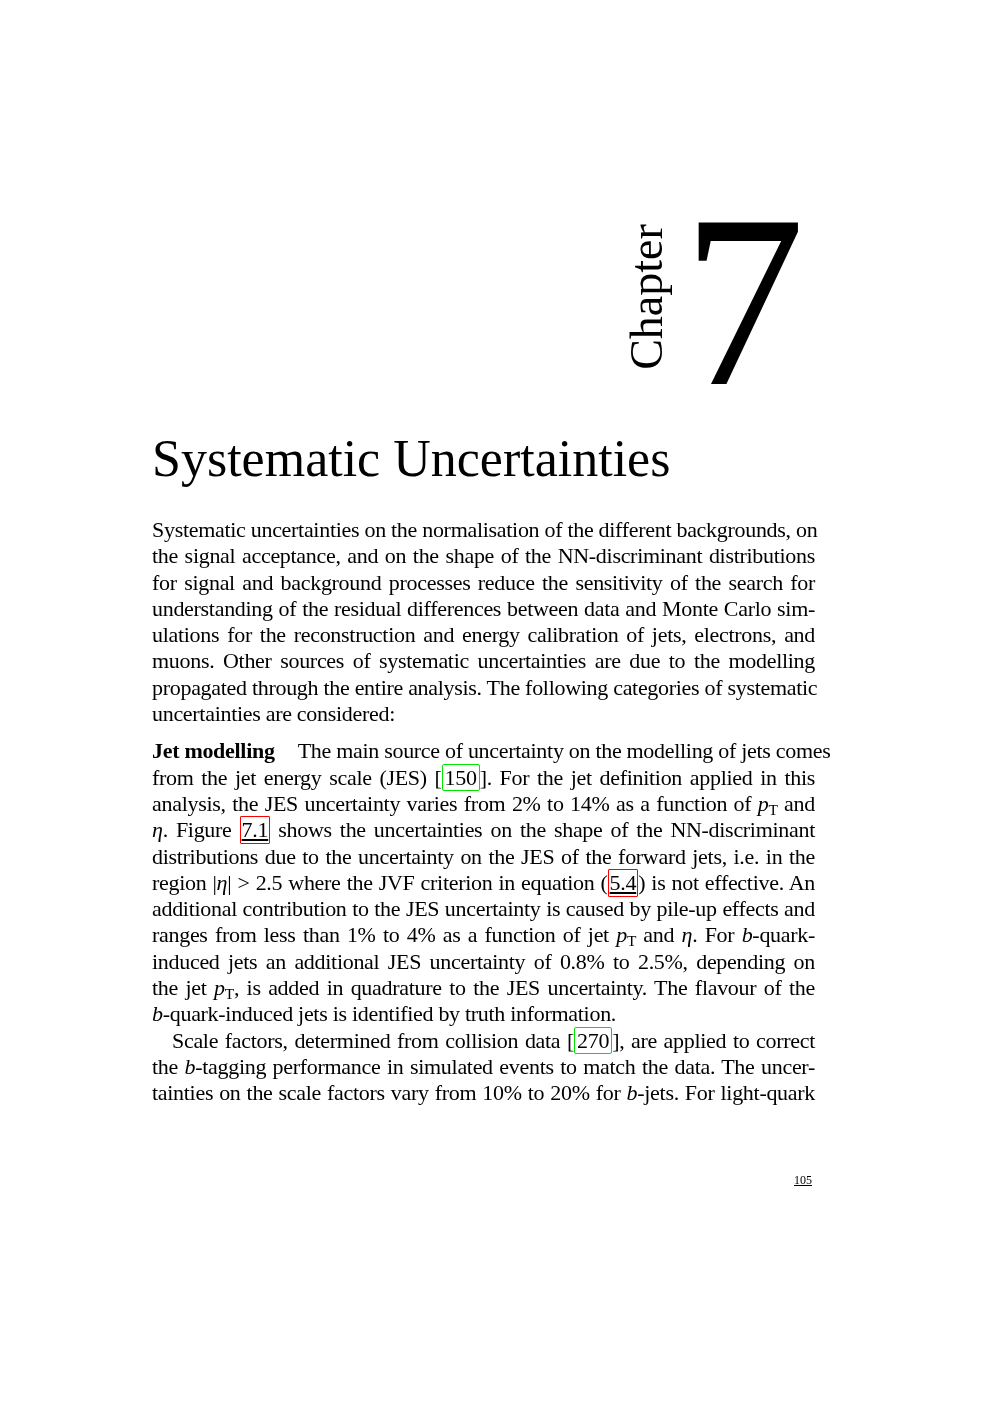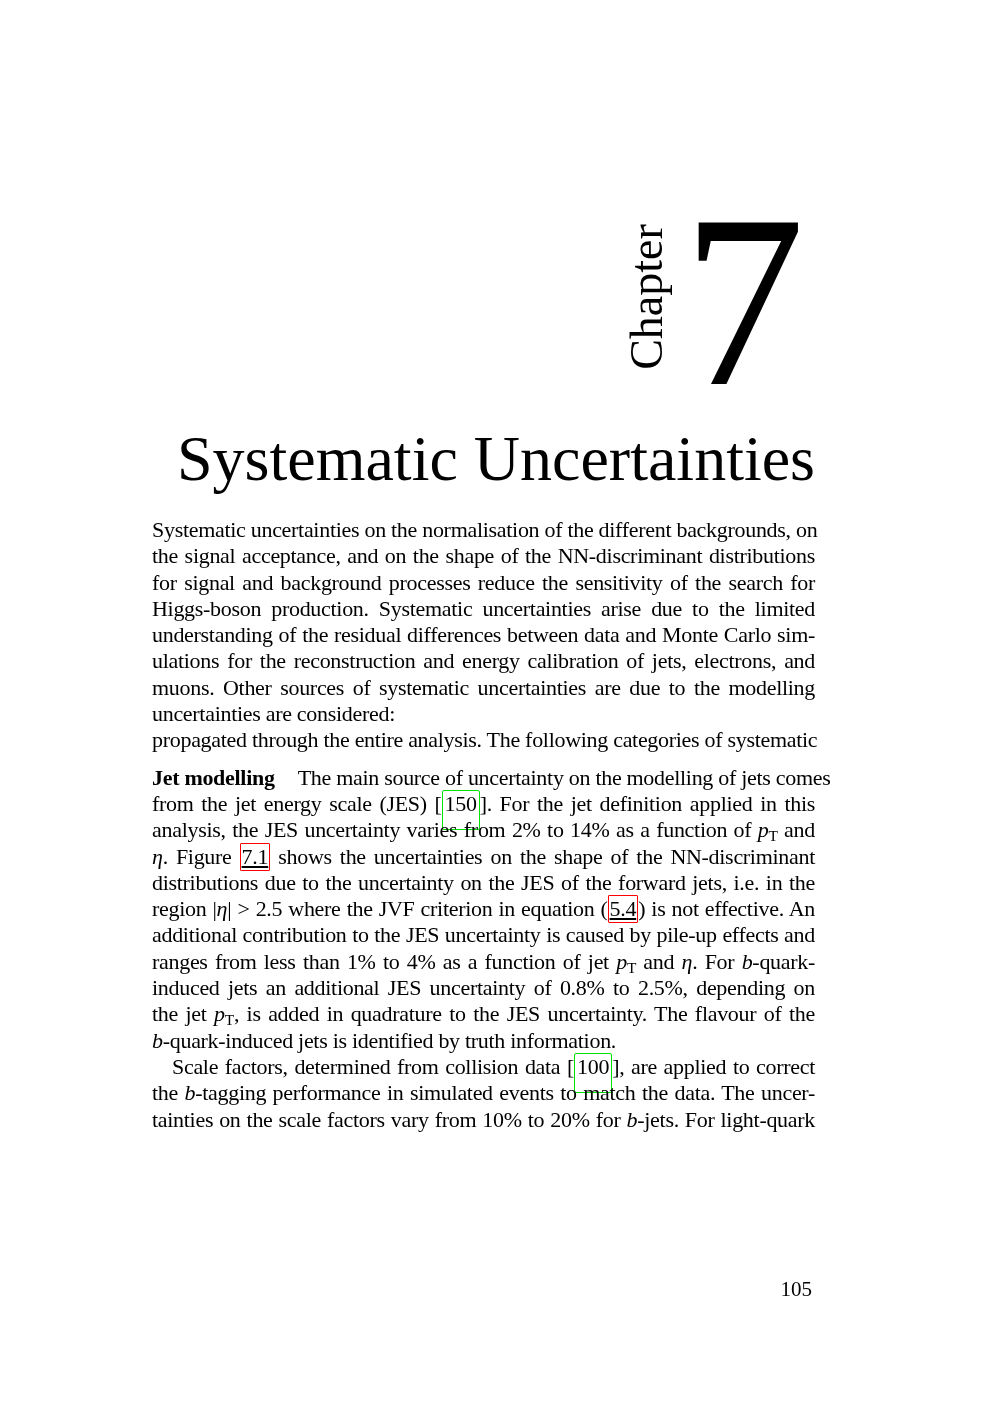--- a/index.html
+++ b/index.html
@@ -23,22 +23,21 @@
     white-space:nowrap;
   }
   .chapter-num {
     position:absolute;
     top:179px; right:195px;
     font-size:245px; line-height:245px;
   }
   
   .title {
     margin:429px 185px 0 152px;
-    font-size:64px; line-height:60px;
-    text-align:right;
+    font-size:52px; line-height:60px;
     white-space:nowrap;
   }
   
   .body-text {
     margin:28px 185px 0 152px;
     width:663px;
     font-size:22px; line-height:26.3px;
     letter-spacing:-0.3px;
   }
   .para { margin:0; }
@@ -51,72 +50,71 @@
   }
   .line.lastline { text-align-last:left; }
   .indent-first .line:first-child { text-indent:20px; }
   .seg-b { font-weight:700; }
   .seg-i { font-style:italic; }
   .seg-sub { font-size:70%; vertical-align:-0.25em; }
   .seg-gap { display:inline-block; width:1.05em; }
   .box-green {
     border:1.5px solid var(--cite-green,#00e400);
     border-radius:2px;
-    padding:0 2px 13px 2px;
+    padding:0 2px 0 2px;
   }
   .box-red {
     border:1.5px solid var(--link-red,#ff0000);
     border-radius:1px;
     padding:0 1px 1px 1px;
     text-decoration:underline;
   }
   .page-number {
     position:absolute;
-    top:1276px; right:188px;
-    font-size:21px; line-height:26px;
+    top:1167px; right:188px;
+    font-size:12px; line-height:26px;text-decoration:underline;
   }
 </style>
 </head>
 <body>
 
 <div class="page">
 
   <div class="chapter-word">Chapter</div>
 
   <div class="chapter-num">7</div>
 
   <h1 class="title" style="font-weight:400; margin-bottom:0;">Systematic Uncertainties</h1>
 
   <div class="body-text">
       <div class="para">
         <div class="line"><span class="seg">Systematic uncertainties on the normalisation of the different backgrounds, on</span></div>
         <div class="line"><span class="seg">the signal acceptance, and on the shape of the NN-discriminant distributions</span></div>
         <div class="line"><span class="seg">for signal and background processes reduce the sensitivity of the search for</span></div>
-        <div class="line"><span class="seg">Higgs-boson production. Systematic uncertainties arise due to the limited</span></div>
         <div class="line"><span class="seg">understanding of the residual differences between data and Monte Carlo sim-</span></div>
         <div class="line"><span class="seg">ulations for the reconstruction and energy calibration of jets, electrons, and</span></div>
         <div class="line"><span class="seg">muons. Other sources of systematic uncertainties are due to the modelling</span></div>
+        <div class="line"><span class="seg">propagated through the entire analysis. The following categories of systematic</span></div>
         <div class="line lastline"><span class="seg">uncertainties are considered:</span></div>
-        <div class="line"><span class="seg">propagated through the entire analysis. The following categories of systematic</span></div>
       </div>
       <div class="para">
         <div class="line"><span class="seg-b">Jet modelling</span><span class="seg-gap"></span><span class="seg">The main source of uncertainty on the modelling of jets comes</span></div>
         <div class="line"><span class="seg">from the jet energy scale (JES) [</span><span class="box-green">150</span><span class="seg">]. For the jet definition applied in this</span></div>
         <div class="line"><span class="seg">analysis, the JES uncertainty varies from 2% to 14% as a function of </span><span class="seg-i">p</span><span class="seg-sub">T</span><span class="seg"> and</span></div>
         <div class="line"><span class="seg-i">η</span><span class="seg">. Figure </span><span class="box-red">7.1</span><span class="seg"> shows the uncertainties on the shape of the NN-discriminant</span></div>
         <div class="line"><span class="seg">distributions due to the uncertainty on the JES of the forward jets, i.e. in the</span></div>
         <div class="line"><span class="seg">region |</span><span class="seg-i">η</span><span class="seg">| &gt; 2.5 where the JVF criterion in equation (</span><span class="box-red">5.4</span><span class="seg">) is not effective. An</span></div>
         <div class="line"><span class="seg">additional contribution to the JES uncertainty is caused by pile-up effects and</span></div>
         <div class="line"><span class="seg">ranges from less than 1% to 4% as a function of jet </span><span class="seg-i">p</span><span class="seg-sub">T</span><span class="seg"> and </span><span class="seg-i">η</span><span class="seg">. For </span><span class="seg-i">b</span><span class="seg">-quark-</span></div>
         <div class="line"><span class="seg">induced jets an additional JES uncertainty of 0.8% to 2.5%, depending on</span></div>
         <div class="line"><span class="seg">the jet </span><span class="seg-i">p</span><span class="seg-sub">T</span><span class="seg">, is added in quadrature to the JES uncertainty. The flavour of the</span></div>
         <div class="line lastline"><span class="seg-i">b</span><span class="seg">-quark-induced jets is identified by truth information.</span></div>
       </div>
       <div class="para indent-first">
-        <div class="line"><span class="seg">Scale factors, determined from collision data [</span><span class="box-green">100</span><span class="seg">], are applied to correct</span></div>
+        <div class="line"><span class="seg">Scale factors, determined from collision data [</span><span class="box-green">270</span><span class="seg">], are applied to correct</span></div>
         <div class="line"><span class="seg">the </span><span class="seg-i">b</span><span class="seg">-tagging performance in simulated events to match the data. The uncer-</span></div>
         <div class="line"><span class="seg">tainties on the scale factors vary from 10% to 20% for </span><span class="seg-i">b</span><span class="seg">-jets. For light-quark</span></div>
       </div>
     </div>
 
   <div class="page-number">105</div>
 
 </div>
 
 </body></html>

